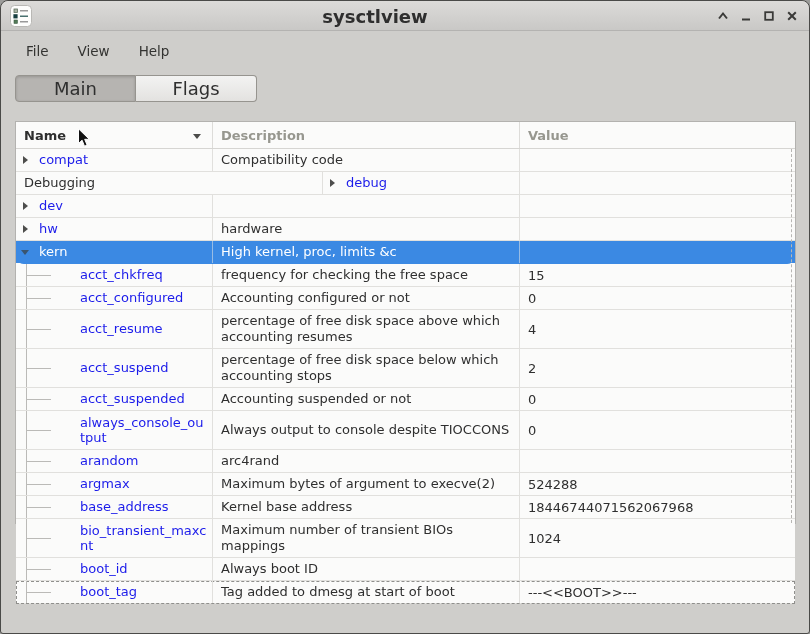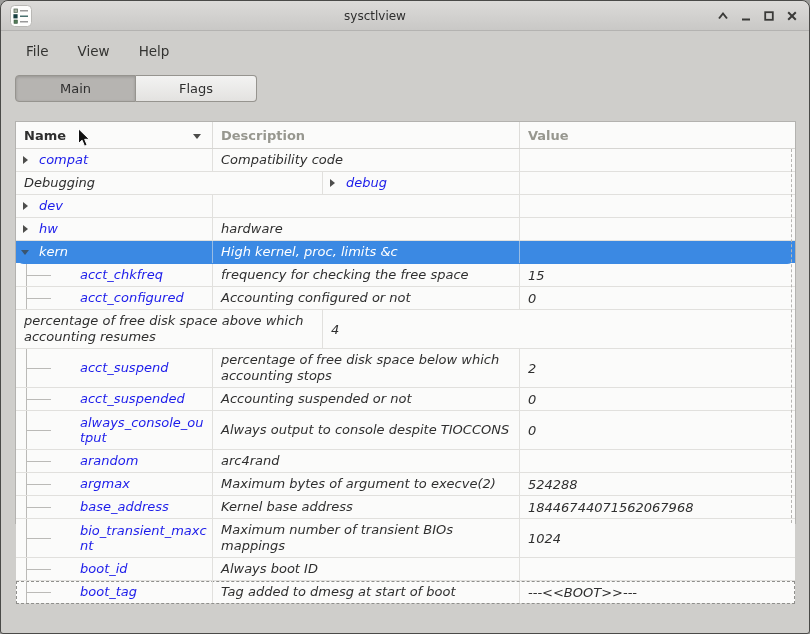--- a/index.html
+++ b/index.html
@@ -8,54 +8,54 @@
 
   .window { position:absolute; inset:0; background:#cfcecb;
     border:1px solid #4a4a48; border-radius:8px 8px 3px 3px; overflow:hidden; }
 
   
   .titlebar { position:absolute; top:0; left:0; right:0; height:30px;
     background:linear-gradient(#dcdbd9,#c9c8c6); border-bottom:1px solid #b4b3b1;
     border-radius:7px 7px 0 0; }
   .app-icon { position:absolute; left:9px; top:4px; width:22px; height:22px; }
   .win-title { position:absolute; left:50%; top:50%; transform:translate(-50%,-50%);
-    margin-left:-30px; font-size:12px; font-weight:normal; color:#2e2e2e; white-space:nowrap; }
+    margin-left:-30px; font-size:18px; font-weight:bold; color:#2e2e2e; white-space:nowrap; }
   .controls { position:absolute; right:8px; top:0; height:30px; display:flex;
     align-items:center; gap:5px; }
   .ctrl-btn { width:18px; height:20px; display:flex; align-items:center;
     justify-content:center; cursor:default; }
 
   
   .menubar { position:absolute; top:40px; left:19px; display:flex; gap:17px; }
   .menu-item { font-size:13.5px; color:#333331; padding:2px 6px; }
 
   
   .tabs { position:absolute; left:14px; top:74px; display:flex; height:27px; }
   .tab { width:121px; border:1px solid #96948f; display:flex; align-items:center;
-    justify-content:center; font-size:13px; color:#2f2f2f; }
+    justify-content:center; font-size:18px; color:#2f2f2f; }
   .tab.active { background:#b6b4b1; border-radius:4px 0 0 4px;
     box-shadow:inset 0 1px 3px rgba(0,0,0,0.18); }
   .tab.inactive { background:linear-gradient(#f3f3f2,#e3e2e0); border-left:none;
     border-radius:0 4px 4px 0; }
 
   
   .table { position:absolute; left:14px; top:120px; width:781px; height:403px;
     background:#fbfbfa; border:1px solid #b3b2af; }
   .thead { display:flex; height:27px; border-bottom:1px solid #d6d5d2; background:#fbfbfa; }
   .th { padding:0 8px; display:flex; align-items:center; font-size:13px;
     font-weight:bold; color:#97978f; border-right:1px solid #dddcd9; }
   .th-name { width:197px; color:#2f2f2f; position:relative; }
   .th-desc { width:307px; }
   .th-value { flex:1; border-right:none; }
   .sort-arrow { position:absolute; right:11px; top:12px; width:0; height:0;
     border-left:4px solid transparent; border-right:4px solid transparent;
     border-top:5px solid #4c4c4a; }
 
   .tbody { position:relative; }
-  .row { display:flex; height:23px; border-bottom:1px solid #e1e0dd; background:#fbfbfa;font-style:italic; }
+  .row { display:flex; height:23px; border-bottom:1px solid #e1e0dd; background:#fbfbfa; }
   .row.tall { height:39px; }
   .cell { border-right:1px solid #e1e0dd; }
   .name-cell { width:197px; position:relative; display:flex; align-items:center; overflow:hidden; }
   .desc-cell { width:307px; padding:0 8px; display:flex; align-items:center;
     font-size:13px; color:#2f2f2f; line-height:1.25; }
   .value-cell { flex:1; padding:0 8px; display:flex; align-items:center;
     font-size:13px; color:#2f2f2f; border-right:none; }
 
   .expander { width:0; height:0; flex:none; }
   .expander.collapsed { margin-left:7px; margin-right:11px;
@@ -197,20 +197,24 @@
         </div>
         <div class="row">
           <div class="cell name-cell">
             <span class="tree-guide"></span>
             <span class="name-link child">acct_configured</span>
           </div>
           <div class="cell desc-cell">Accounting configured or not</div>
           <div class="cell value-cell">0</div>
         </div>
         <div class="row tall">
+          <div class="cell name-cell">
+            <span class="tree-guide"></span>
+            <span class="name-link child">acct_resume</span>
+          </div>
           <div class="cell desc-cell">percentage of free disk space above which accounting resumes</div>
           <div class="cell value-cell">4</div>
         </div>
         <div class="row tall">
           <div class="cell name-cell">
             <span class="tree-guide"></span>
             <span class="name-link child">acct_suspend</span>
           </div>
           <div class="cell desc-cell">percentage of free disk space below which accounting stops</div>
           <div class="cell value-cell">2</div>

